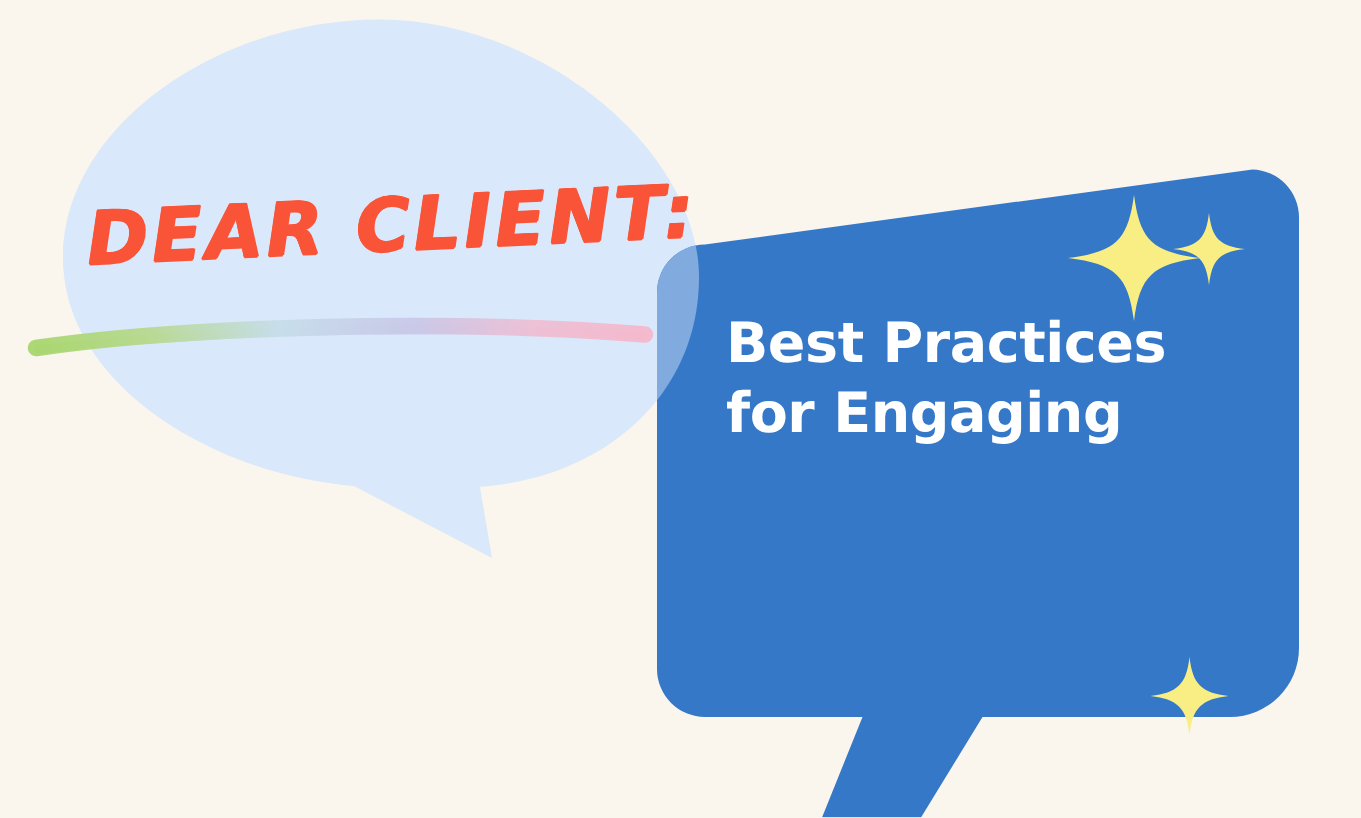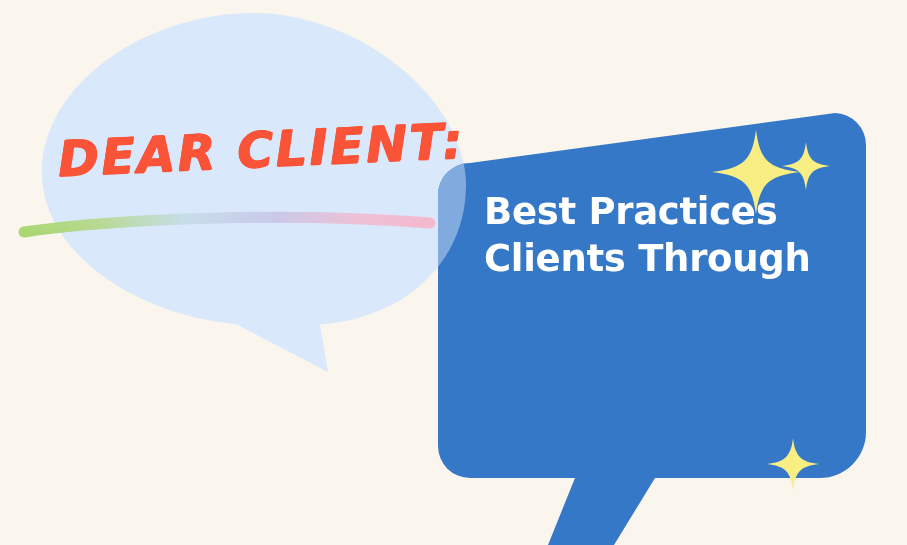--- a/index.html
+++ b/index.html
@@ -22,21 +22,21 @@
     color:#FA5438;
     transform:rotate(-2.6deg);
     transform-origin:left center;
     white-space:nowrap;
     text-shadow:1px 0 0 #FA5438, 0 1px 0 #FA5438, -0.5px 0 0 #FA5438;
     -webkit-text-stroke:0.6px #FA5438;
   }
 
   .headline{
     position:absolute;
-    left:484px; top:188px;
+    left:484px; top:205px;
     width:345px;
     color:#FFFFFF;
     font-family:"DejaVu Sans", sans-serif;
     font-weight:700;
     font-size:37px;
     line-height:47px;
     letter-spacing:-0.3px;
   }
   .headline .ln{display:block;white-space:nowrap;}
 </style>
@@ -167,16 +167,16 @@
                C 801,466 795,472 793,490
                C 791,472 785,466 767,464
                C 785,462 791,456 793,438 Z" fill="#F8EE83"></path>
     </g>
   </svg>
 
   <div class="hand-text">DEAR CLIENT:</div>
 
   <div class="headline">
     <span class="ln">Best Practices</span>
-    <span class="ln">Clients Through</span>
+    <span class="ln">for Engaging</span>
   </div>
 
 </div>
 
 </body></html>

